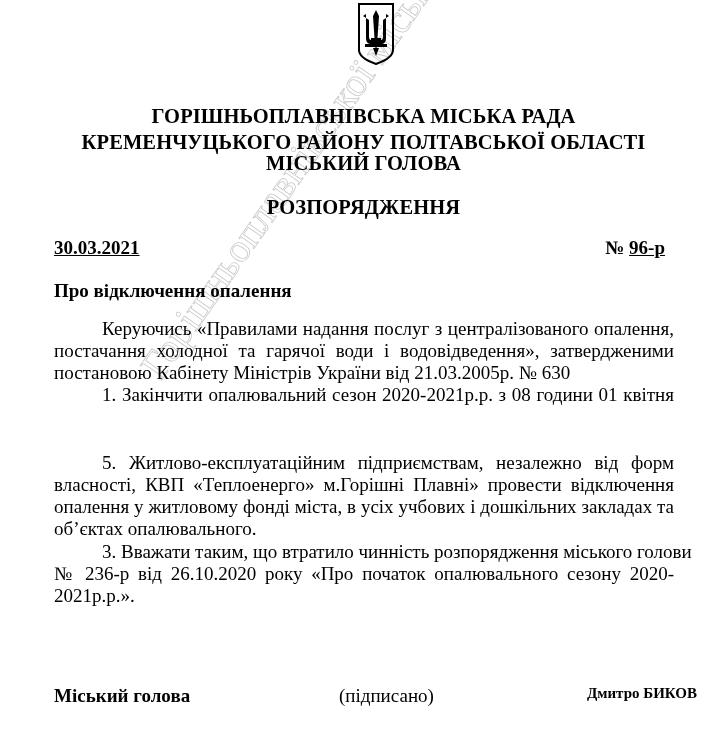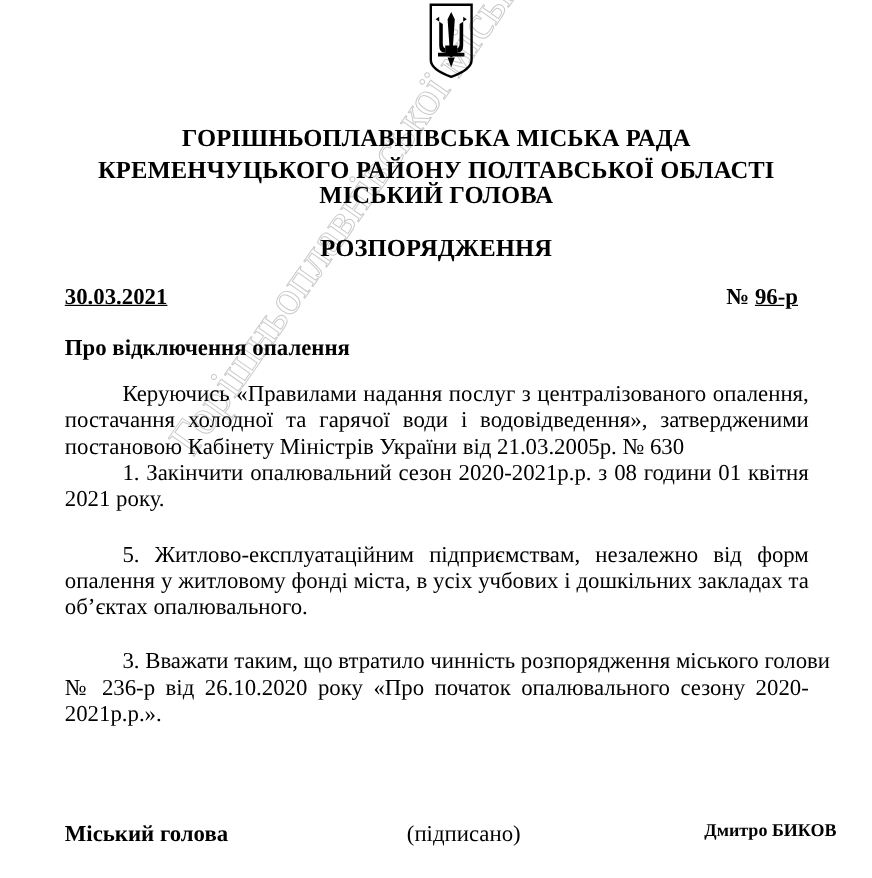--- a/index.html
+++ b/index.html
@@ -64,25 +64,25 @@
   <div class="subject">Про відключення опалення</div>
 
   <div class="para p0">
     <span class="line ind">Керуючись «Правилами надання послуг з централізованого опалення,</span>
     <span class="line">постачання холодної та гарячої води і водовідведення», затвердженими</span>
     <span class="line last">постановою Кабінету Міністрів України від 21.03.2005р. № 630</span>
   </div>
 
   <div class="para p1">
     <span class="line ind">1. Закінчити опалювальний сезон 2020-2021р.р. з 08 години 01 квітня</span>
-    <span class="line last">2021 року.</span>
   </div>
 
   <div class="para p2">
     <span class="line ind">5. Житлово-експлуатаційним підприємствам, незалежно від форм</span>
+    <span class="line">власності, КВП «Теплоенерго» м.Горішні Плавні» провести відключення</span>
     <span class="line">опалення у житловому фонді міста, в усіх учбових і дошкільних закладах та</span>
     <span class="line last">об’єктах опалювального.</span>
   </div>
 
   <div class="para p3">
     <span class="line ind">3. Вважати таким, що втратило чинність розпорядження міського голови</span>
     <span class="line">№ 236-р від 26.10.2020 року «Про початок опалювального сезону 2020-</span>
     <span class="line last">2021р.р.».</span>
   </div>
 

